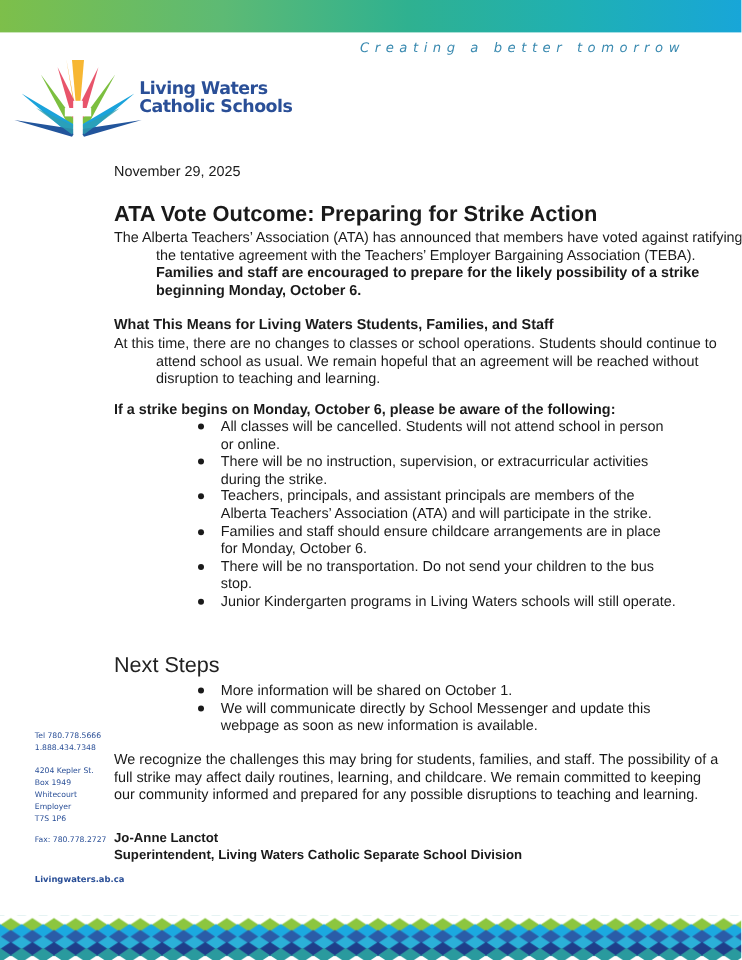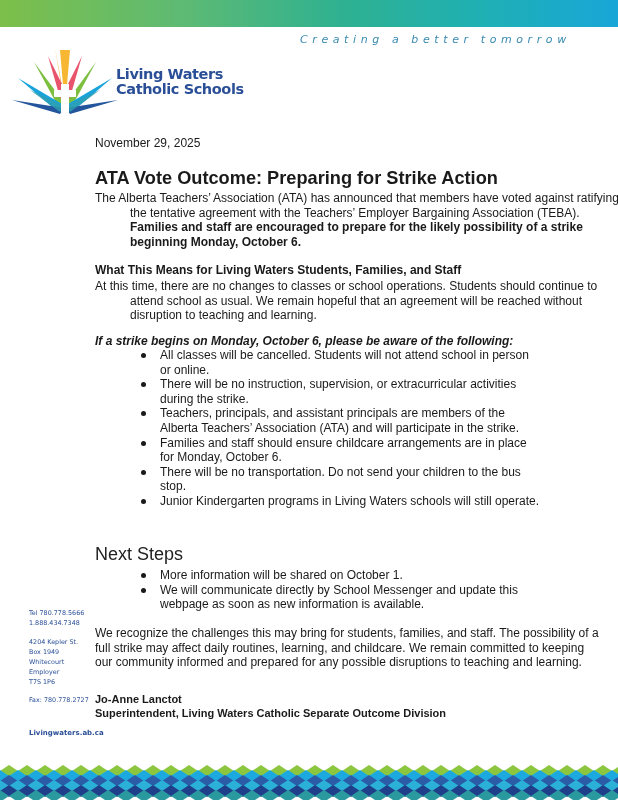--- a/index.html
+++ b/index.html
@@ -28,24 +28,24 @@
   .date { position: absolute; top: 136px; font-size: 12px; }
   .title { position: absolute; top: 168px; font-size: 18.2px; font-weight: bold; white-space: nowrap; }
   .para {
     position: absolute; font-size: 12px; line-height: 14.6px;
     padding-left: 35px; text-indent: -35px; width: 490px;
   }
   .intro { top: 191px; }
   .sub { position: absolute; font-size: 12px; font-weight: bold; white-space: nowrap; }
   .sub1 { top: 263px; }
   .meaning { top: 279px; }
-  .sub2 { top: 334px; font-style: italic; }
+  .sub2 { top: 334px; }
   ul.bullets {
     position: absolute; margin: 0; padding: 0; list-style: none;
-    left: 45px; width: 400px; font-size: 12px; line-height: 14.6px;
+    left: 69px; width: 400px; font-size: 12px; line-height: 14.6px;
   }
   ul.bullets li { position: relative; padding-left: 20px; }
   ul.bullets li .dot {
     position: absolute; left: 1px; top: 5px; width: 5px; height: 5px;
     border-radius: 50%; background: #1a1a1a;
   }
   .list1 { top: 348px; }
   .nextsteps { position: absolute; top: 544px; font-size: 18px; color: #222; }
   .list2 { top: 568px; width: 420px; }
   .closing { position: absolute; top: 626px; font-size: 12px; line-height: 14.6px; width: 505px; }
@@ -110,21 +110,21 @@
 
   <div class="nextsteps">Next Steps</div>
   <ul class="bullets list2">
     <li><span class="dot"></span><span>More information will be shared on October 1.</span></li>
     <li><span class="dot"></span><span>We will communicate directly by School Messenger and update this webpage as soon as new information is available.</span></li>
   </ul>
 
   <div class="closing">We recognize the challenges this may bring for students, families, and staff. The possibility of a full strike may affect daily routines, learning, and childcare. We remain committed to keeping our community informed and prepared for any possible disruptions to teaching and learning.</div>
   <div class="sig">
     <div>Jo-Anne Lanctot</div>
-    <div>Superintendent, Living Waters Catholic Separate Outcome Division</div>
+    <div>Superintendent, Living Waters Catholic Separate School Division</div>
   </div>
 </div>
 
 <div class="contact contact-phone">
   <div>Tel 780.778.5666</div>
   <div>1.888.434.7348</div>
 </div>
 <div class="contact contact-address">
   <div>4204 Kepler St.</div>
   <div>Box 1949</div>

